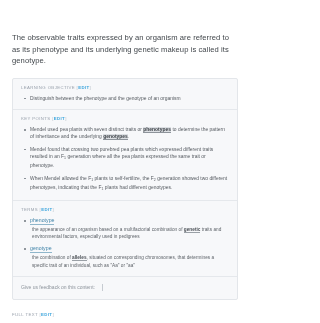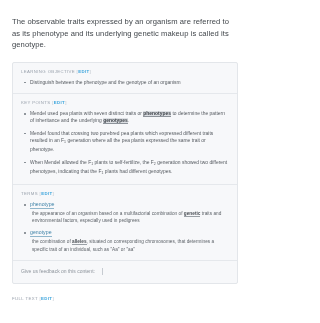--- a/index.html
+++ b/index.html
@@ -20,21 +20,21 @@
     width: 250px;
     height: 323px;
     position: relative;
     box-sizing: border-box;
     padding: 0 12px;
   }
 
   
   .intro {
     margin: 0;
-    padding-top: 16px;
+    padding-top: 32px;
     font-size: 7.6px;
     line-height: 11.5px;
     color: #41464b;
     letter-spacing: 0.01em;
   }
 
   
   .summary-card {
     margin-top: 11px;
     background: #f7f8fa;

